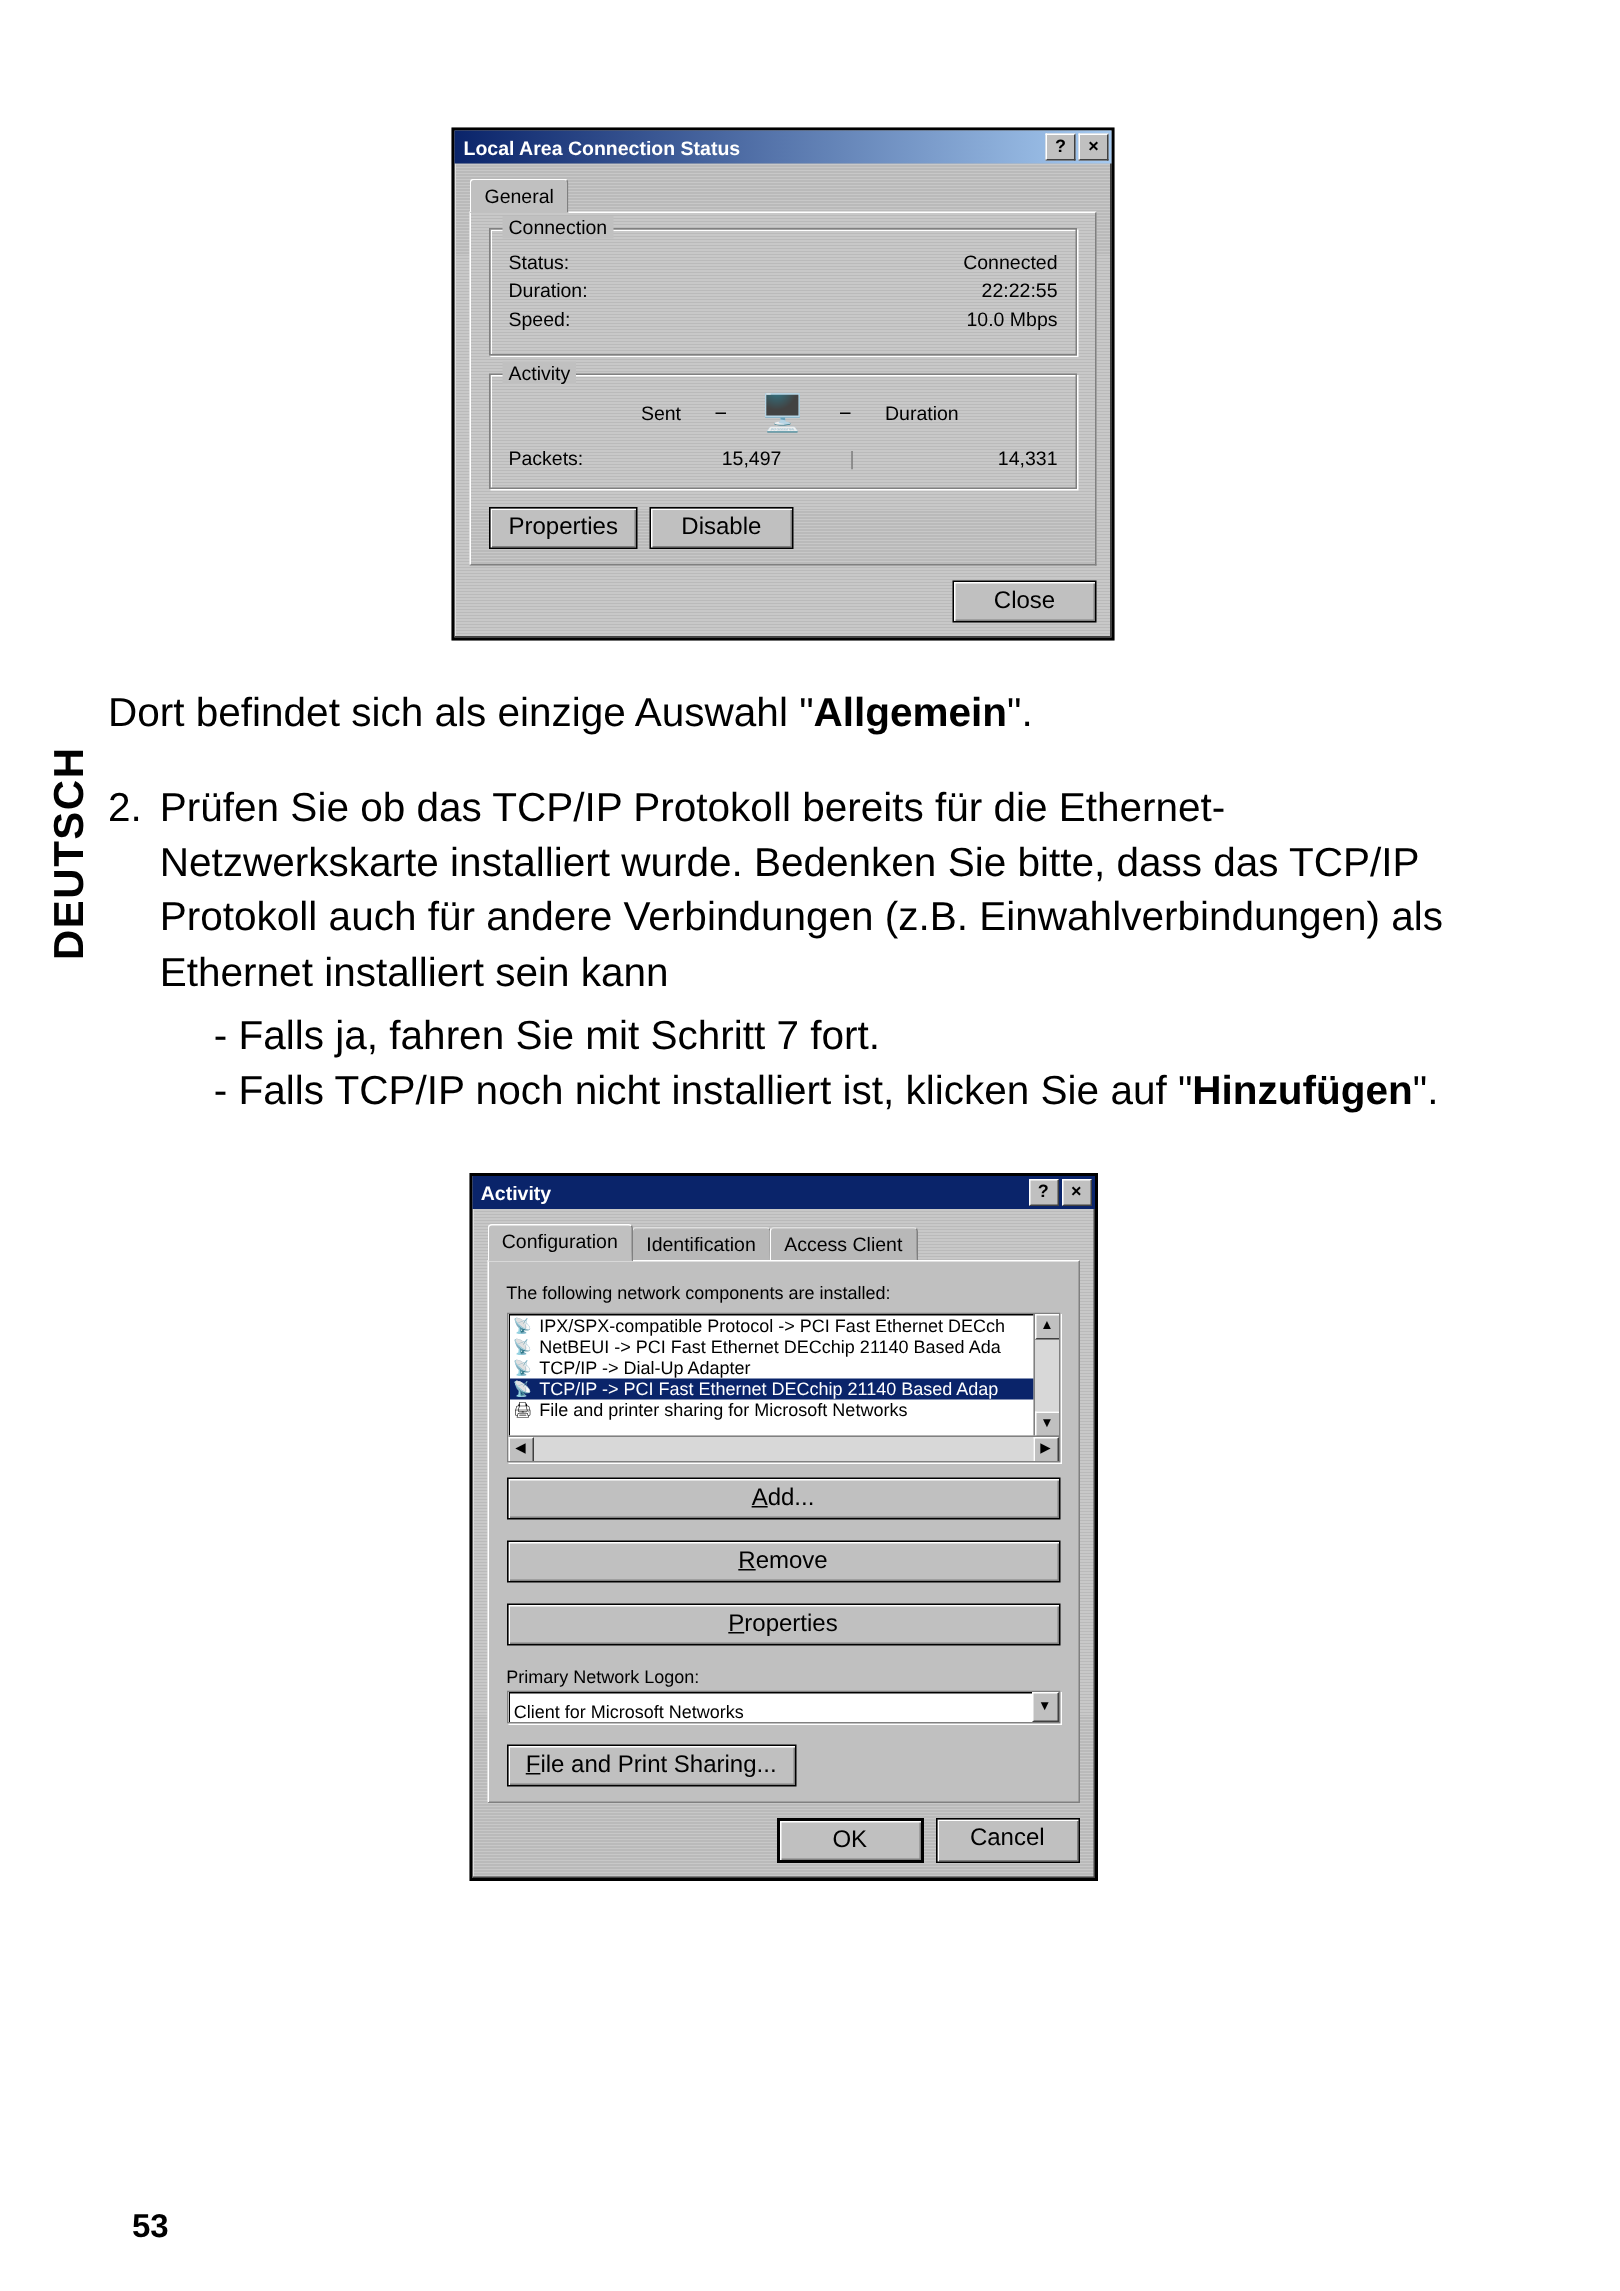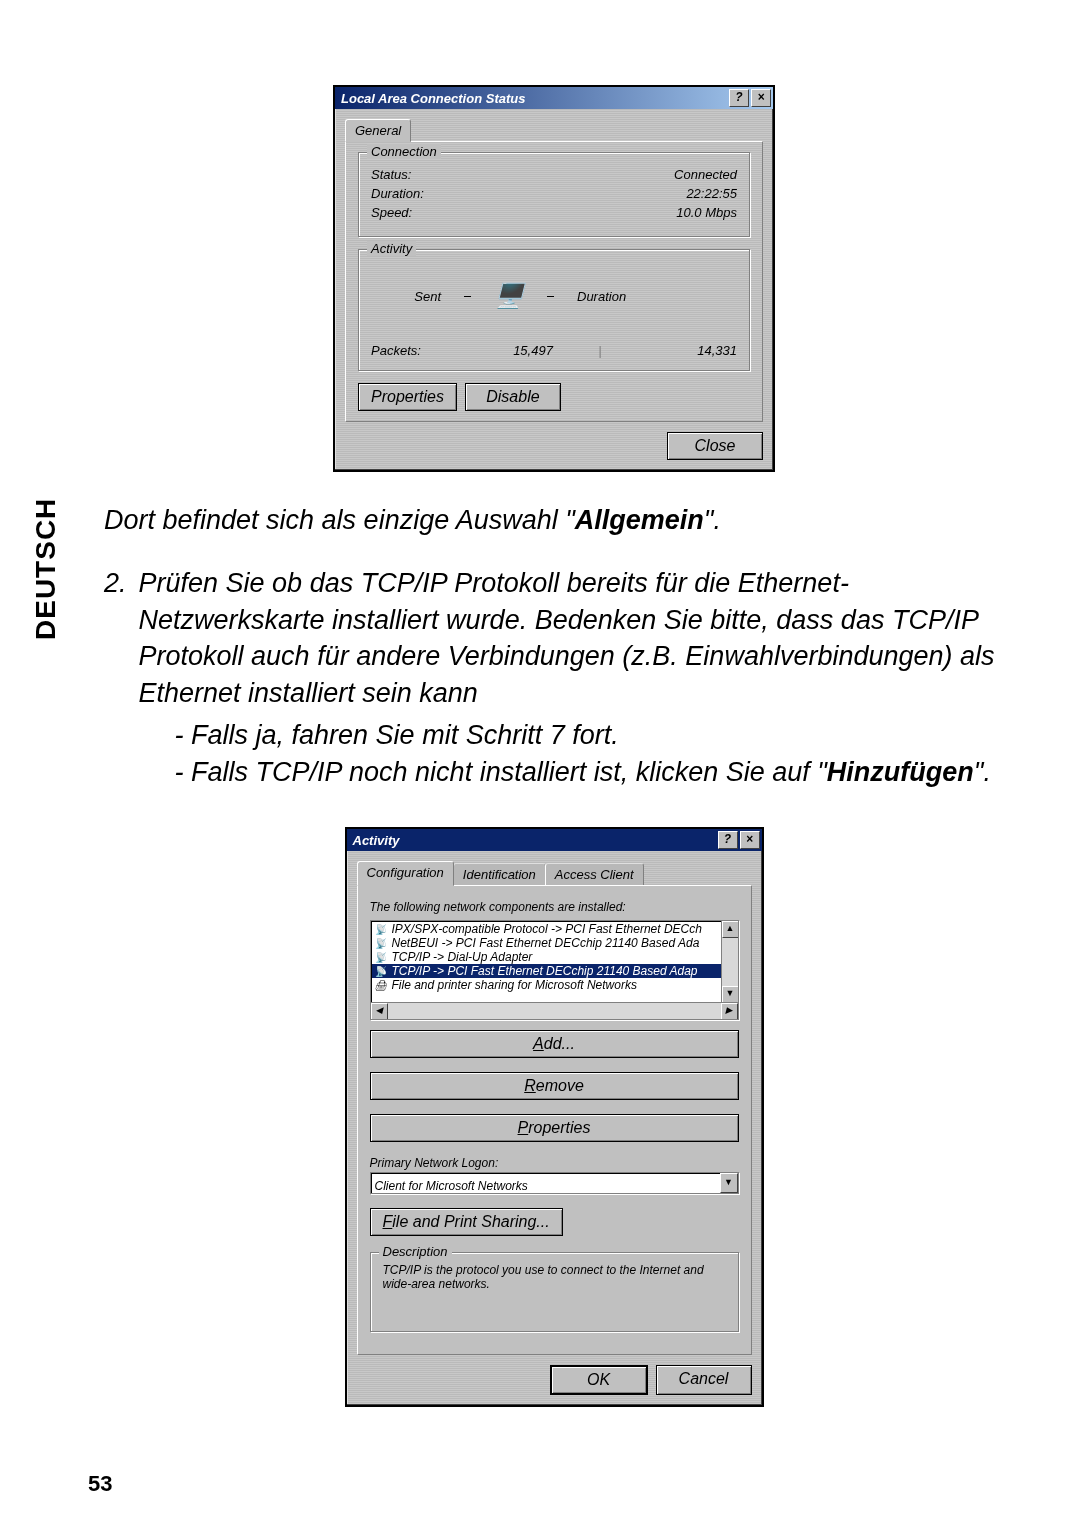--- a/index.html
+++ b/index.html
@@ -28,24 +28,23 @@
   }
   .page-number {
     position: absolute;
     left: 88px;
     bottom: 30px;
     font-weight: 700;
     font-size: 22px;
   }
   .content {
     position: absolute;
-    left: 104px;
+    left: 72px;
     top: 85px;
     width: 900px;
-    font-style: italic;
   }
   .dialog {
     position: relative;
     background: #c0c0c0;
     background-image: repeating-linear-gradient(0deg, #bababa 0 1px, #c8c8c8 1px 2px), repeating-linear-gradient(90deg, #bababa 0 1px, transparent 1px 2px);
     border: 2px solid #000;
     box-shadow: inset -1px -1px 0 #404040, inset 1px 1px 0 #dfdfdf;
     margin: 0 auto;
     font-family: Tahoma, Geneva, sans-serif;
     font-size: 13px;
@@ -131,22 +130,23 @@
     font-size: 13px;
   }
   .kv-row {
     display: flex;
     justify-content: space-between;
     margin: 4px 0;
   }
   .activity-row {
     display: flex;
     align-items: center;
+    justify-content: center;
     gap: 23px;
-    margin-top: 21px;
+    margin-top: 0;
   }
   .activity-icon {
     width: 30px;
     height: 30px;
     display: flex;
     align-items: center;
     justify-content: center;
     font-size: 24px;
   }
   .btn-row {
@@ -324,21 +324,21 @@
         </div>
         <div class="groupbox">
           <div class="group-label">Activity</div>
           <div class="activity-row">
             <span style="width:70px;text-align:right">Sent</span>
             <span class="divline"></span>
             <span class="activity-icon">🖥️</span>
             <span class="divline"></span>
             <span style="width:70px">Duration</span>
           </div>
-          <div style="display:flex;justify-content:space-between;margin-top:32px;">
+          <div style="display:flex;justify-content:space-between;margin-top:8px;">
             <span>Packets:</span>
             <span style="width:90px;text-align:right">15,497</span>
             <span style="width:10px;text-align:center;color:#808080">|</span>
             <span style="width:90px;text-align:right">14,331</span>
           </div>
         </div>
         <div class="btn-row">
           <div class="win-btn">Properties</div>
           <div class="win-btn">Disable</div>
         </div>
@@ -420,24 +420,20 @@
           <div class="win-btn"><span style="text-decoration:underline">P</span>roperties</div>
         </div>
         <div style="font-size:12px;margin:14px 0 2px 0;">Primary Network Logon:</div>
         <div class="dropdown">
           <div class="dropdown-txt">Client for Microsoft Networks</div>
           <div class="dropdown-btn">▼</div>
         </div>
         <div style="margin-top:14px;">
           <div class="win-btn" style="display:inline-block;"><span style="text-decoration:underline">F</span>ile and Print Sharing...</div>
         </div>
-        <div class="groupbox" style="margin-top:16px;min-height:56px;">
-          <div class="group-label">Description</div>
-          <div style="font-size:12px;">TCP/IP is the protocol you use to connect to the Internet and wide-area networks.</div>
-        </div>
       </div>
       <div class="bottom-bar" style="gap:8px;">
         <div class="win-btn" style="border:2px solid #000;">OK</div>
         <div class="win-btn">Cancel</div>
       </div>
     </div>
 
   </div>
 </div>
 

